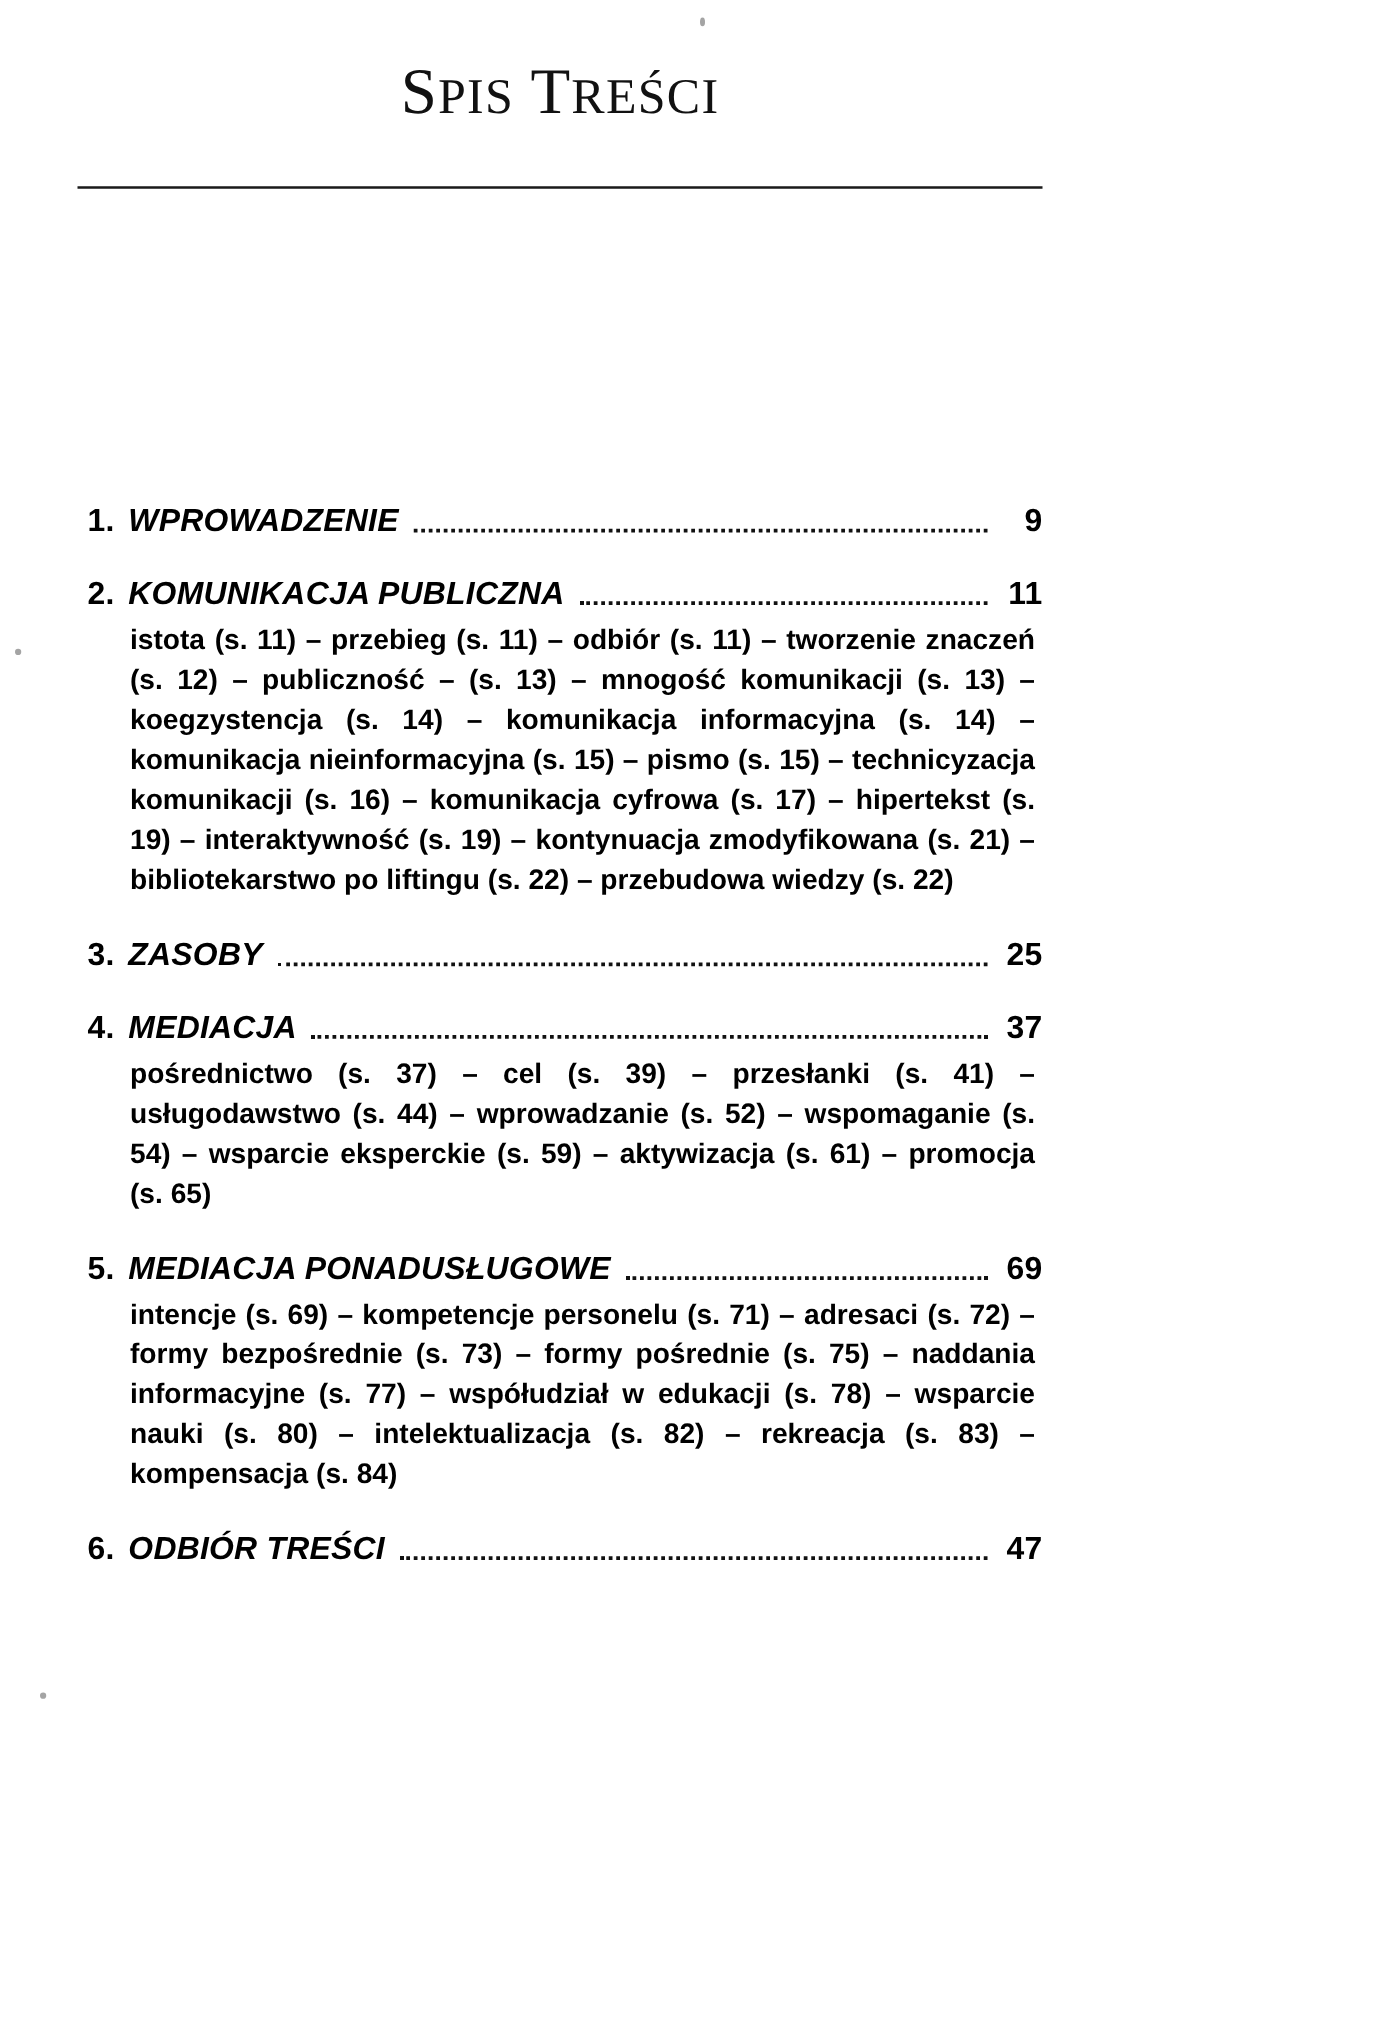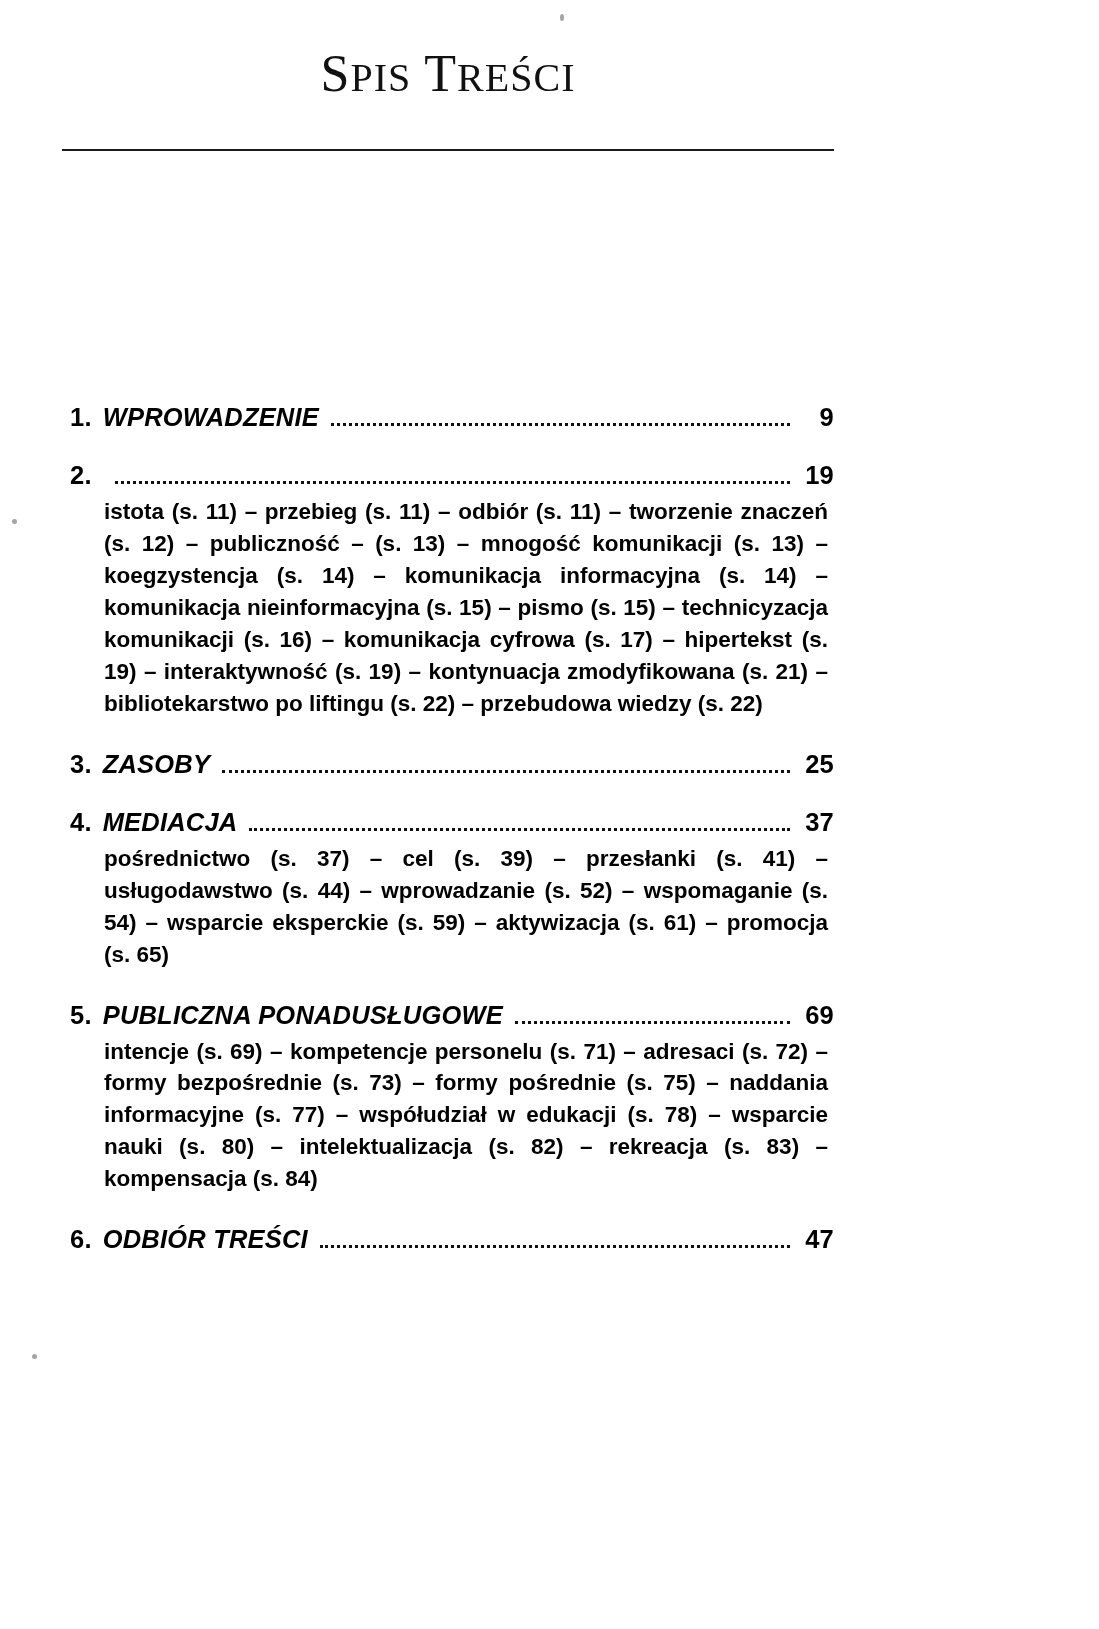--- a/index.html
+++ b/index.html
@@ -119,22 +119,23 @@
         <span class="entry-title">WPROWADZENIE</span>
         <span class="dots"></span>
         <span class="entry-page">9</span>
       </div>
 
     </div>
 
     <div class="entry">
       <div class="entry-head">
         <span class="entry-num">2.</span>
+        <span class="entry-title">KOMUNIKACJA PUBLICZNA</span>
         <span class="dots"></span>
-        <span class="entry-page">19</span>
+        <span class="entry-page">11</span>
       </div>
       <div class="entry-desc">istota (s. 11) – przebieg (s. 11) – odbiór (s. 11) – tworzenie znaczeń (s. 12) – publiczność – (s. 13) – mnogość komunikacji (s. 13) – koegzystencja (s. 14) – komunikacja informacyjna (s. 14) – komunikacja nieinformacyjna (s. 15) – pismo (s. 15) – technicyzacja komunikacji (s. 16) – komunikacja cyfrowa (s. 17) – hipertekst (s. 19) – interaktywność (s. 19) – kontynuacja zmodyfikowana (s. 21) – bibliotekarstwo po liftingu (s. 22) – przebudowa wiedzy (s. 22)</div>
     </div>
 
     <div class="entry">
       <div class="entry-head">
         <span class="entry-num">3.</span>
         <span class="entry-title">ZASOBY</span>
         <span class="dots"></span>
         <span class="entry-page">25</span>
@@ -147,21 +148,21 @@
         <span class="entry-title">MEDIACJA</span>
         <span class="dots"></span>
         <span class="entry-page">37</span>
       </div>
       <div class="entry-desc">pośrednictwo (s. 37) – cel (s. 39) – przesłanki (s. 41) – usługodawstwo (s. 44) – wprowadzanie (s. 52) – wspomaganie (s. 54) – wsparcie eksperckie (s. 59) – aktywizacja (s. 61) – promocja (s. 65)</div>
     </div>
 
     <div class="entry">
       <div class="entry-head">
         <span class="entry-num">5.</span>
-        <span class="entry-title">PUBLICZNA PONADUSŁUGOWE</span>
+        <span class="entry-title">MEDIACJA PONADUSŁUGOWE</span>
         <span class="dots"></span>
         <span class="entry-page">69</span>
       </div>
       <div class="entry-desc">intencje (s. 69) – kompetencje personelu (s. 71) – adresaci (s. 72) – formy bezpośrednie (s. 73) – formy pośrednie (s. 75) – naddania informacyjne (s. 77) – współudział w edukacji (s. 78) – wsparcie nauki (s. 80) – intelektualizacja (s. 82) – rekreacja (s. 83) – kompensacja (s. 84)</div>
     </div>
 
     <div class="entry">
       <div class="entry-head">
         <span class="entry-num">6.</span>
         <span class="entry-title">ODBIÓR TREŚCI</span>

